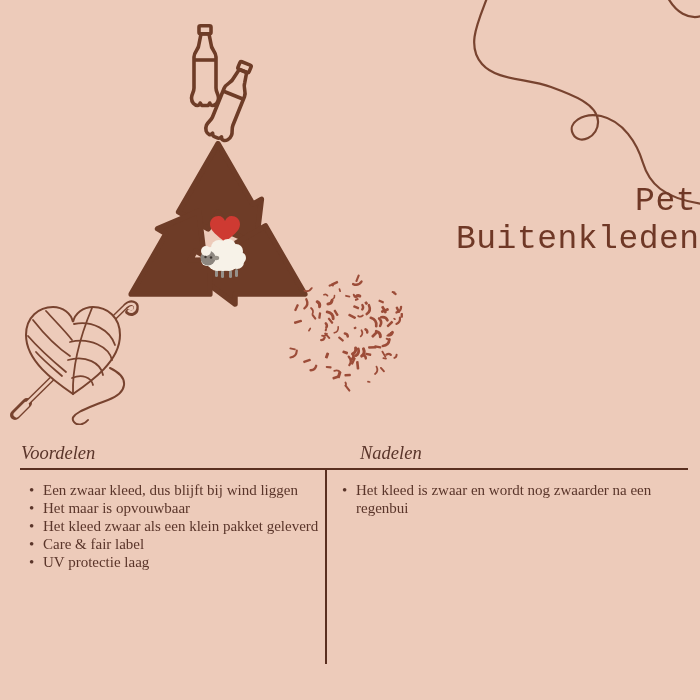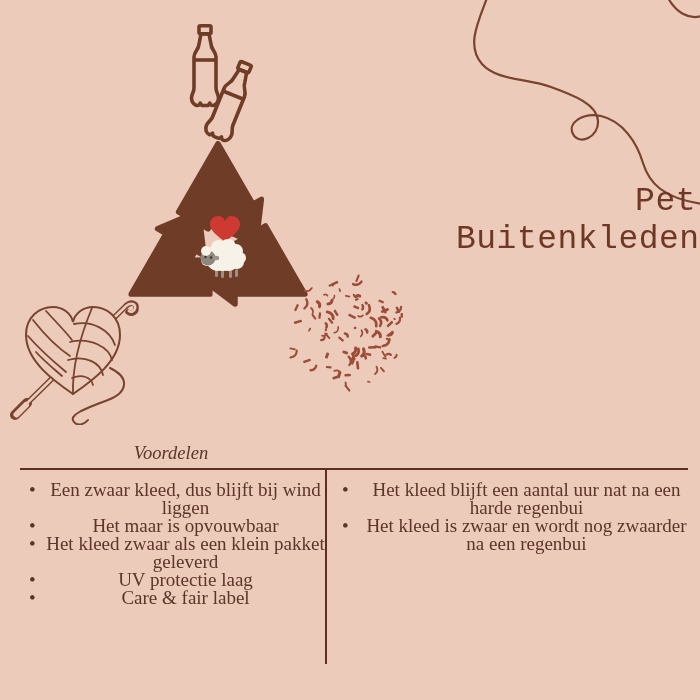--- a/index.html
+++ b/index.html
@@ -12,31 +12,31 @@
   .title{
     position:absolute;left:418px;top:183px;width:240px;
     text-align:right;
     font-family:Liberation Mono, monospace;
     font-size:33px;line-height:38px;letter-spacing:.5px;
     color:var(--c-title,#6F3826);
     margin-left:38px;
   }
   
   .col-header{
-    position:absolute;width:300px;text-align:center;
+    position:absolute;width:300px;text-align:left;
     font-style:italic;font-size:18.5px;line-height:22px;
     color:var(--c-ink,#5A352A);
   }
   .h-left{left:21px;top:442px;}
   .h-right{left:360px;top:442px;}
   .hrule{position:absolute;left:20px;top:468px;width:668px;height:2px;background:var(--c-rule,#5A2F20);}
   .vrule{position:absolute;left:325px;top:469px;width:2px;height:195px;background:var(--c-rule,#5A2F20);}
   ul.plist{
     position:absolute;margin:0;padding:0;list-style:none;
-    font-size:19px;line-height:18px;color:var(--c-ink,#5A352A);text-align:center;
+    font-size:15px;line-height:18px;color:var(--c-ink,#5A352A);
   }
   .list-left{left:28px;top:481px;width:300px;}
   .list-right{left:341px;top:481px;width:356px;}
   .plist li{position:relative;padding-left:15px;margin:0;}
   .plist li::before{content:"\2022";position:absolute;left:1px;top:0;}
   
   .gfx{position:absolute;}
   .deep{fill:var(--c-deep,#6E3C27);}
   .deepstroke{stroke:var(--c-deep,#6E3C27);fill:none;}
   .linestroke{stroke:var(--c-outline,#78432F);fill:none;}
@@ -226,38 +226,38 @@
       <path d="M58,70 C76,65 91,73 93,85"></path>
       <path d="M62,88 C72,84 81,87 83,95"></path>
       <path d="M82,18 C72,42 62,72 63,104"></path>
     </g>
     <path class="linestroke" stroke-width="2" stroke-linecap="round" d="M100,78 C121,88 117,103 98,110 C74,119 58,125 64,132 C67,136 74,135 78,130"></path>
   </svg>
 
   <div class="title">Pet Buitenkleden</div>
 
   <div class="col-header h-left">Voordelen</div>
+  <div class="col-header h-right">Nadelen</div>
   <div class="hrule"></div>
   <div class="vrule"></div>
 
   <ul class="plist list-left">
 
       <li>Een zwaar kleed, dus blijft bij wind liggen</li>
 
 
       <li>Het maar is opvouwbaar</li>
 
       <li>Het kleed zwaar als een klein pakket geleverd</li>
 
 
+      <li>Care &amp; fair label</li>
+
       <li>UV protectie laag</li>
-
-      <li>Care &amp; fair label</li>
     </ul>
 
   <ul class="plist list-right">
 
-      <li>Het kleed blijft een aantal uur nat na een harde regenbui</li>
 
       <li>Het kleed is zwaar en wordt nog zwaarder na een regenbui</li>
     </ul>
 
 </div>
 
 </body></html>

